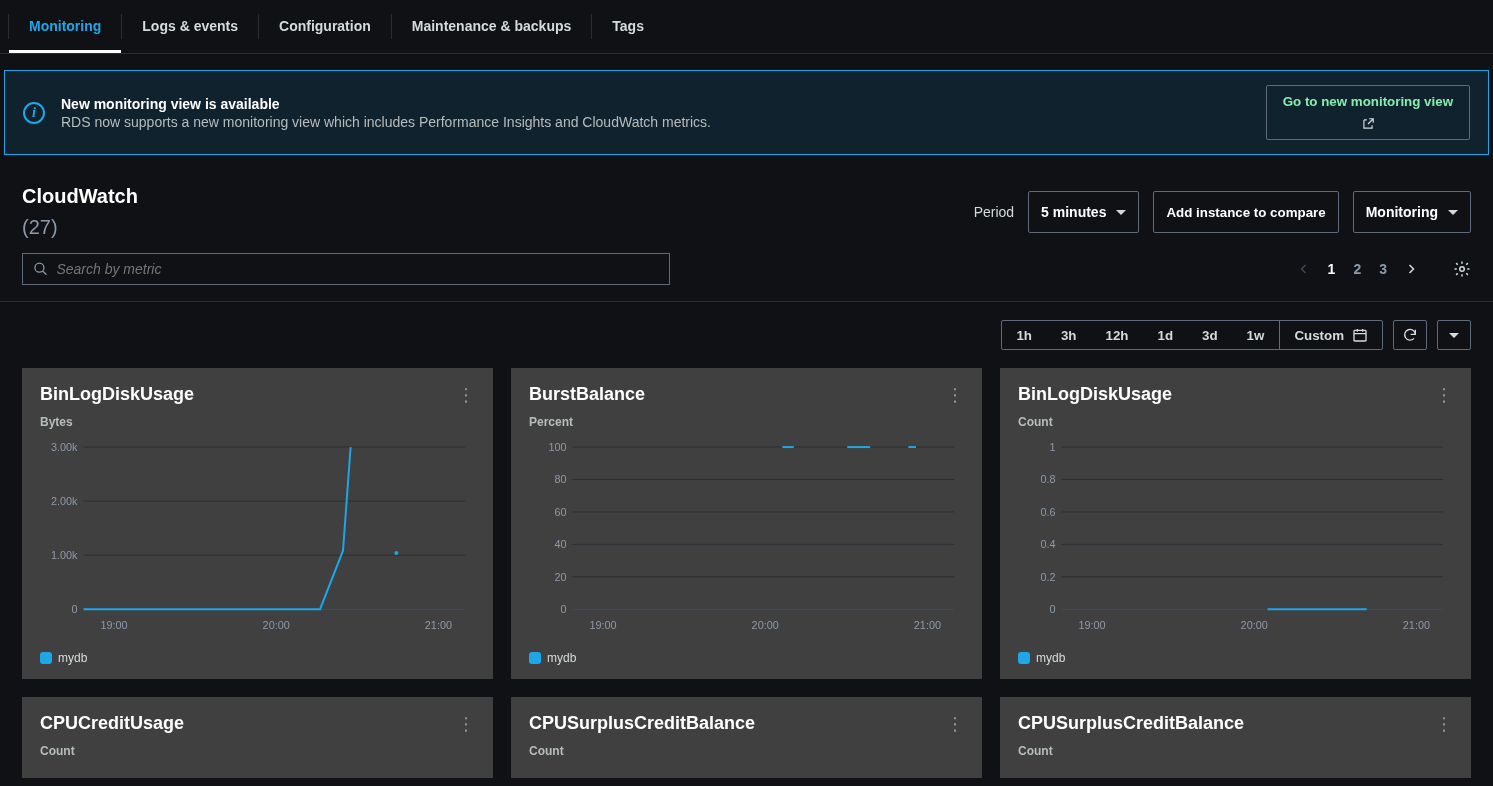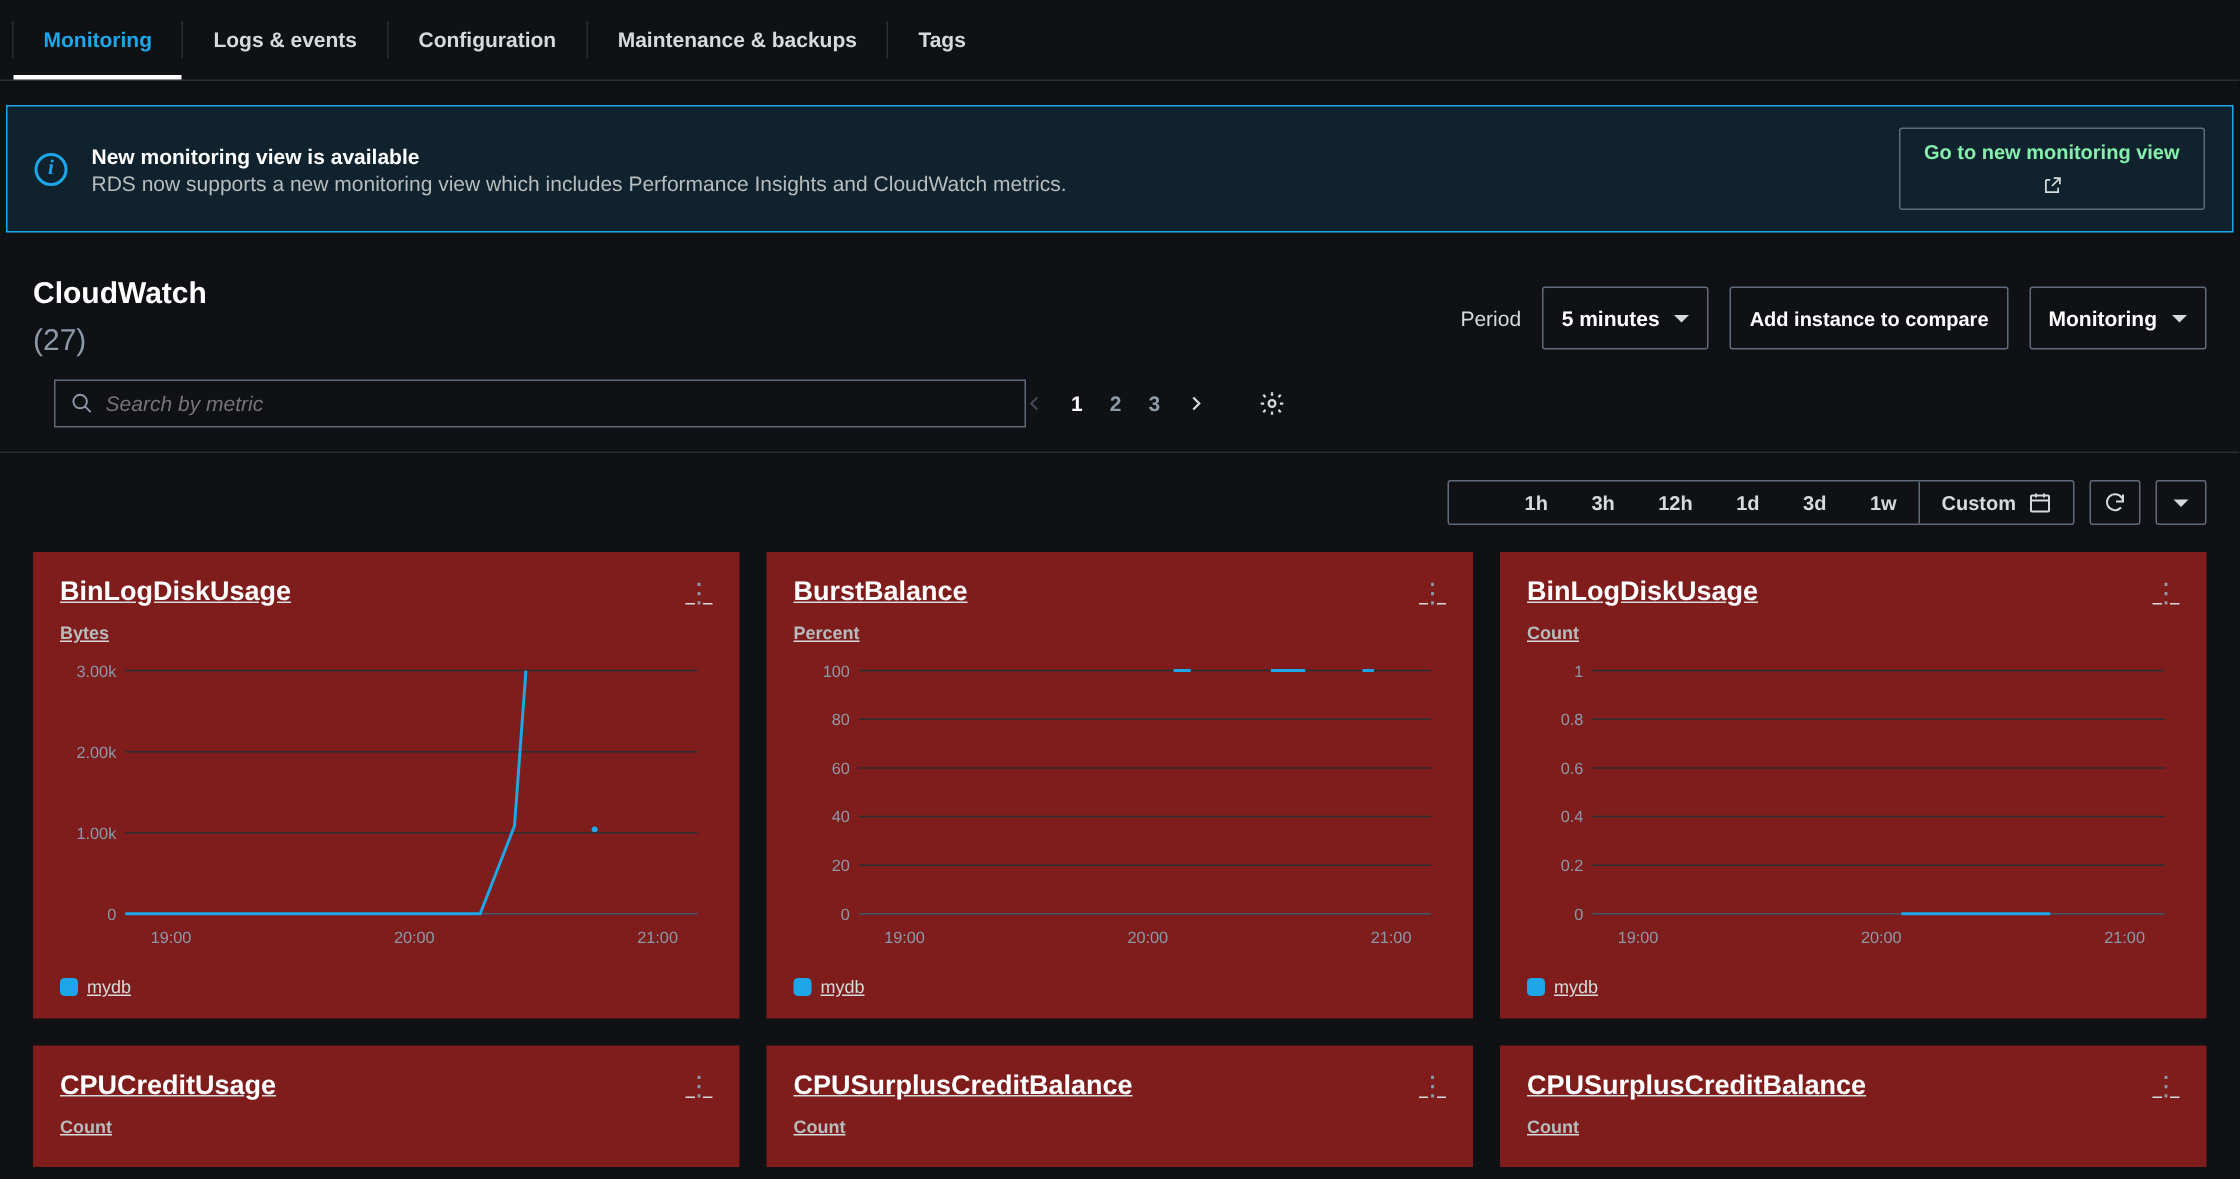--- a/index.html
+++ b/index.html
@@ -105,22 +105,22 @@
     width:0;height:0;
     border-left:5px solid transparent;
     border-right:5px solid transparent;
     border-top:5px solid #d5dbdb;
   }
 
   
   .search-row {
     display:flex;
     align-items:center;
-    justify-content: flex-start;
-    padding: 0 36px 16px;
+    justify-content: space-between;
+    padding: 0 22px 16px;
   }
   .search {
     display:flex;
     align-items:center;
     gap:8px;
     border:1px solid #5f6b7a;
     padding: 6px 10px;
     width: 648px;
     height: 32px;
   }
@@ -147,21 +147,20 @@
     display:flex;
     justify-content:flex-end;
     padding: 18px 22px 0;
     gap: 10px;
   }
   .range-group {
     display:flex;
     border:1px solid #5f6b7a;
     border-radius:2px;
     overflow:hidden;
-    padding-left:36px;
   }
   .range-group button {
     background:transparent;
     border:none;
     color:#d5dbdb;
     font-weight:700;
     padding:6px 14px;
     cursor:pointer;
     border-right:1px solid transparent;
   }
@@ -180,23 +179,22 @@
   .cal-icon, .refresh-icon { width:16px; height:16px; }
 
   
   .grid {
     display:grid;
     grid-template-columns: repeat(3, 1fr);
     gap:18px;
     padding: 18px 22px 0;
   }
   .card {
-    background:#7f1d1d;
+    background:#404040;
     padding:16px 18px 14px;
-    text-decoration:underline;
   }
   .card-head { display:flex; justify-content:space-between; align-items:center; margin-bottom:10px;}
   .card-title { font-size:18px; font-weight:700; color:#fff; }
   .kebab { cursor:pointer; color:#8d99a8; font-size:18px; line-height:1; }
   .card-unit { font-size:12px; color:#b7bcbc; font-weight:700; margin-bottom:6px;}
   .chart-wrap { position:relative; height:210px; }
   .chart-wrap svg { width:100%; height:100%; }
   .legend { display:flex; align-items:center; gap:6px; margin-top:6px; font-size:12px; color:#d5dbdb;}
   .legend .swatch { width:12px; height:12px; border-radius:3px; background:#1ea7e8; }
   .axis-text { fill:#8d99a8; font-size:11px; }

